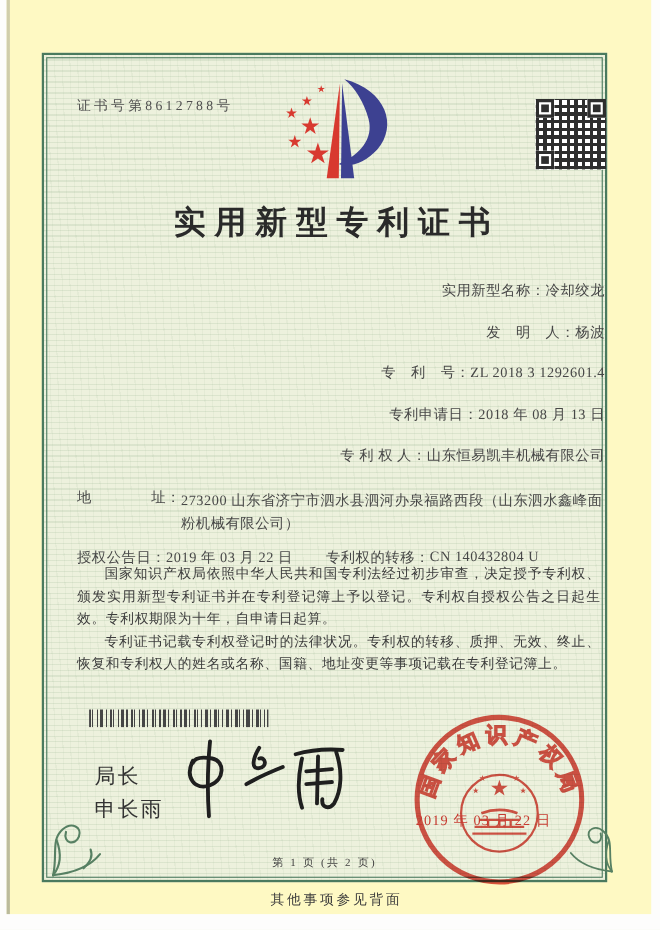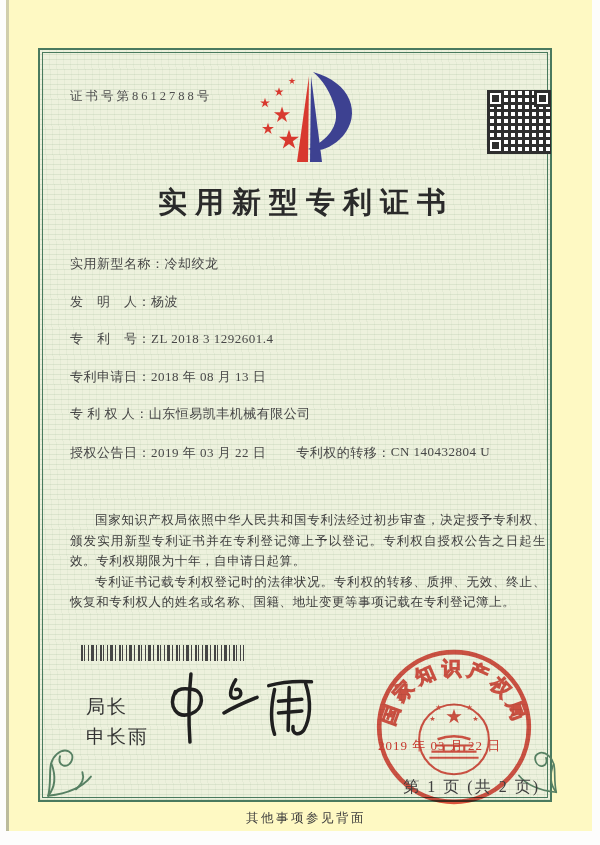--- a/index.html
+++ b/index.html
@@ -29,31 +29,31 @@
                box-shadow:inset 0 0 0 3px #2e2e2e; }
   .qr-finder i { position:absolute; inset:5px; background:#2e2e2e; }
   .qr-finder.tl { left:0; top:0; } .qr-finder.tr { right:0; top:0; }
   .qr-finder.bl { left:0; bottom:0; }
   
   .title { position:absolute; left:0; width:600px; top:183px; text-align:center;
            font-size:29px; font-weight:600; letter-spacing:8px; color:#2a2a2a; }
   
   .fields { position:absolute; left:64px; top:256px; width:480px;
             font-size:13px; color:#474747; letter-spacing:.5px; }
-  .field-row { display:flex; margin-bottom:21.5px; line-height:16px; }
+  .field-row { display:flex; margin-bottom:21.5px; line-height:16px;justify-content:flex-end; }
   .field-row .lab { white-space:pre; }
   .field-row.address { margin-bottom:10px; }
   .field-row.address .val { width:392px; line-height:21px; }
   .grant-row { display:flex; white-space:pre; margin-top:12px;text-align:center; }
   .grant-row .pair2 { margin-left:30px; }
   
   .body-text { position:absolute; left:64px; top:511px; width:476px;
                font-size:12.5px; line-height:20.5px; color:#3d3d3d;
                text-align:justify; letter-spacing:.6px; }
-  .body-text p { text-indent:2em; margin:0;font-family:Liberation Mono, monospace; }
+  .body-text p { text-indent:2em; margin:0; }
   
   .barcode { position:absolute; left:75px; top:645px; width:163px; height:16px;
              background-image:repeating-linear-gradient(90deg,
                #454545 0 2px, transparent 2px 3px, #454545 3px 4px, transparent 4px 7px,
                #454545 7px 8px, transparent 8px 10px, #454545 10px 13px, transparent 13px 15px,
                #454545 15px 16px, transparent 16px 19px); }
   
   .director { position:absolute; left:80px; top:692px; font-size:19px;
               color:#333; letter-spacing:2px; line-height:30px; }
   .signature { position:absolute; left:148px; top:668px; width:175px; height:82px; }
@@ -67,22 +67,22 @@
                letter-spacing:5px; font-family:"Liberation Serif",serif; }
   .seal polygon { fill:#d8463d; stroke:none; }
   .seal-date { position:absolute; left:372px; top:737px; font-size:13px;
                color:#c63a30; letter-spacing:1px; z-index:5; }
   
   .flourish { position:absolute; }
   .flourish path { stroke:#578063; stroke-width:1.8; fill:none; stroke-linecap:round; }
   .flourish.bl { left:38px; top:736px; width:64px; height:64px; }
   .flourish.br { left:498px; top:740px; width:56px; height:56px; transform:scaleX(-1); }
   
-  .page-num { position:absolute; left:20px; width:514px; top:777px; text-align:right;
-              font-size:16px; color:#3f3f3f; letter-spacing:2px; }
+  .page-num { position:absolute; left:32px; width:514px; top:777px; text-align:center;
+              font-size:10px; color:#3f3f3f; letter-spacing:2px; }
   .back-note { position:absolute; left:0; width:600px; top:810px; text-align:center;
                font-size:12.5px; color:#3c3c3c; letter-spacing:2.5px; }
 </style>
 </head>
 <body>
 
 <div class="paper">
   <div class="scan-edge"></div>
   <div class="frame"></div>
 
@@ -129,20 +129,24 @@
       <span class="lab">专　利　号：</span>
       <span class="val">ZL 2018 3 1292601.4</span>
     </div>
     <div class="field-row">
       <span class="lab">专利申请日：</span>
       <span class="val">2018 年 08 月 13 日</span>
     </div>
     <div class="field-row">
       <span class="lab">专 利 权 人：</span>
       <span class="val">山东恒易凯丰机械有限公司</span>
+    </div>
+    <div class="field-row address">
+      <span class="lab">地　　　　址：</span>
+      <span class="val">273200 山东省济宁市泗水县泗河办泉福路西段（山东泗水鑫峰面粉机械有限公司）</span>
     </div>
     <div class="grant-row">
       <span class="lab">授权公告日：</span>
       <span class="val">2019 年 03 月 22 日</span>
       <span class="lab pair2">专利权的转移：</span>
       <span class="val">CN 140432804 U</span>
     </div>
   </div>
 
   <div class="body-text">

